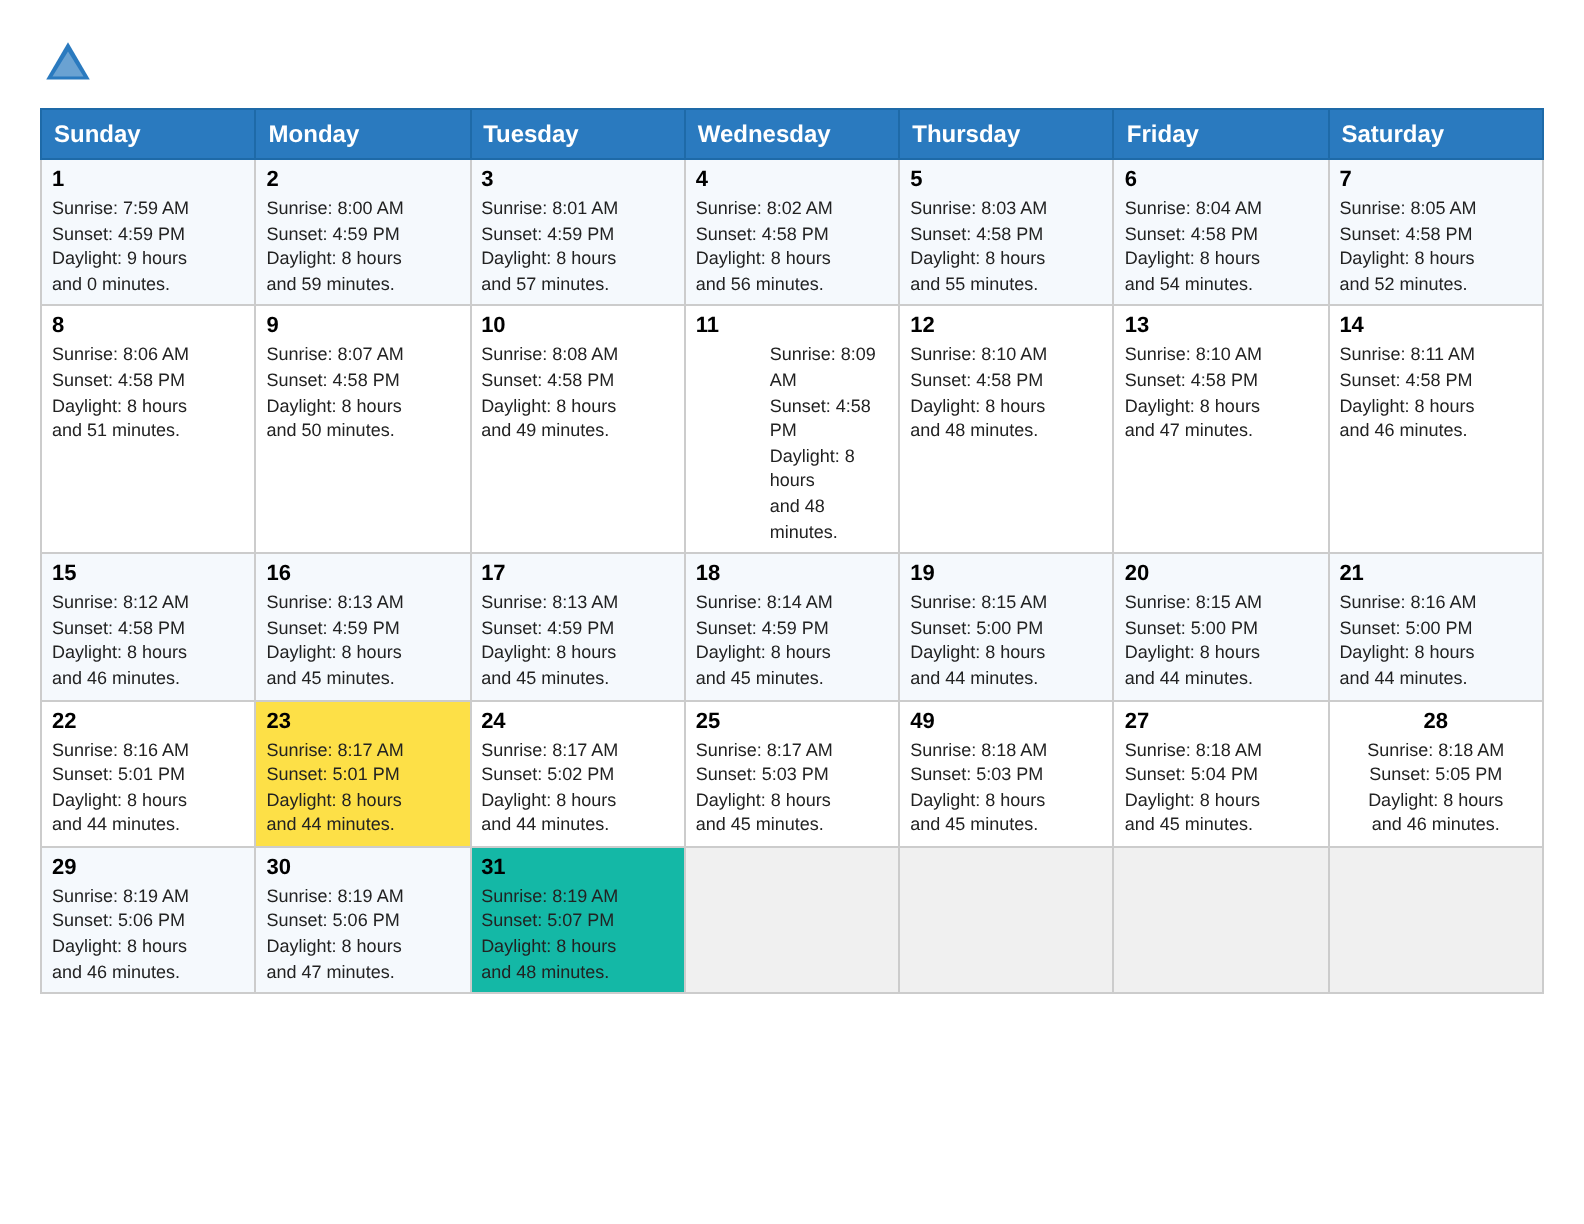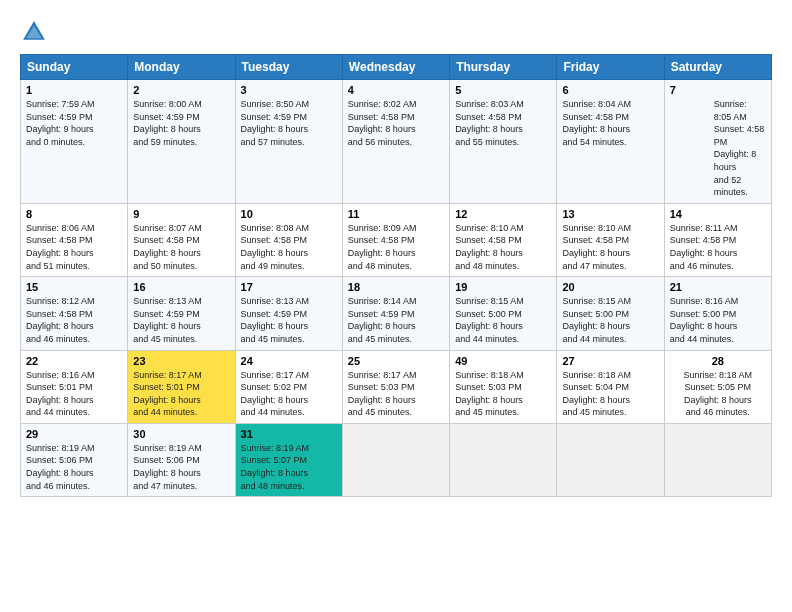--- a/index.html
+++ b/index.html
@@ -142,21 +142,21 @@
           </td>
           <td style="background: rgb(245, 249, 253);">
             <span class="day-num">2</span>
             <div class="day-info" style="white-space: pre-line;">Sunrise: 8:00 AM
 Sunset: 4:59 PM
 Daylight: 8 hours
 and 59 minutes.</div>
           </td>
           <td style="background: rgb(245, 249, 253);">
             <span class="day-num">3</span>
-            <div class="day-info" style="white-space: pre-line;">Sunrise: 8:50 AM
+            <div class="day-info" style="white-space: pre-line;">Sunrise: 8:01 AM
 Sunset: 4:59 PM
 Daylight: 8 hours
 and 57 minutes.</div>
           </td>
           <td style="background: rgb(245, 249, 253);">
             <span class="day-num">4</span>
             <div class="day-info" style="white-space: pre-line;">Sunrise: 8:02 AM
 Sunset: 4:58 PM
 Daylight: 8 hours
 and 56 minutes.</div>
@@ -170,21 +170,21 @@
           </td>
           <td style="background: rgb(245, 249, 253);">
             <span class="day-num">6</span>
             <div class="day-info" style="white-space: pre-line;">Sunrise: 8:04 AM
 Sunset: 4:58 PM
 Daylight: 8 hours
 and 54 minutes.</div>
           </td>
           <td style="background: rgb(245, 249, 253);">
             <span class="day-num">7</span>
-            <div class="day-info" style="white-space: pre-line; margin-left: 44px;">Sunrise: 8:05 AM
+            <div class="day-info" style="white-space: pre-line;">Sunrise: 8:05 AM
 Sunset: 4:58 PM
 Daylight: 8 hours
 and 52 minutes.</div>
           </td>
         </tr>
         <tr>
           <td style="background: rgb(255, 255, 255);">
             <span class="day-num">8</span>
             <div class="day-info" style="white-space: pre-line;">Sunrise: 8:06 AM
 Sunset: 4:58 PM
@@ -200,21 +200,21 @@
           </td>
           <td style="background: rgb(255, 255, 255);">
             <span class="day-num">10</span>
             <div class="day-info" style="white-space: pre-line;">Sunrise: 8:08 AM
 Sunset: 4:58 PM
 Daylight: 8 hours
 and 49 minutes.</div>
           </td>
           <td style="background: rgb(255, 255, 255);">
             <span class="day-num">11</span>
-            <div class="day-info" style="white-space: pre-line;">Sunrise: 8:09 AM
+            <div class="day-info" style="white-space: pre-line; margin-left: 37px;">Sunrise: 8:09 AM
 Sunset: 4:58 PM
 Daylight: 8 hours
 and 48 minutes.</div>
           </td>
           <td style="background: rgb(255, 255, 255);">
             <span class="day-num">12</span>
             <div class="day-info" style="white-space: pre-line;">Sunrise: 8:10 AM
 Sunset: 4:58 PM
 Daylight: 8 hours
 and 48 minutes.</div>

